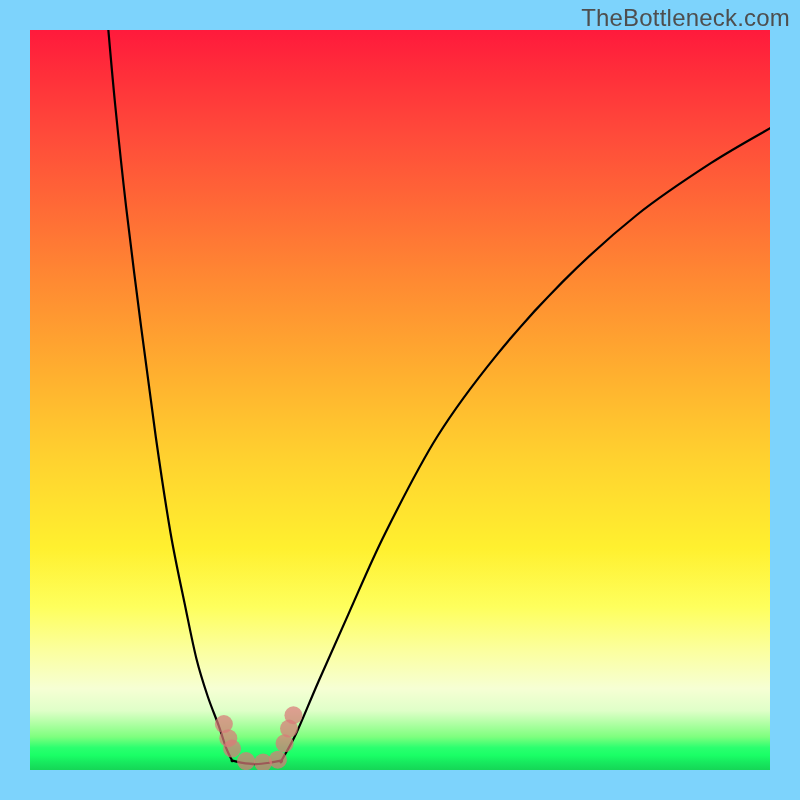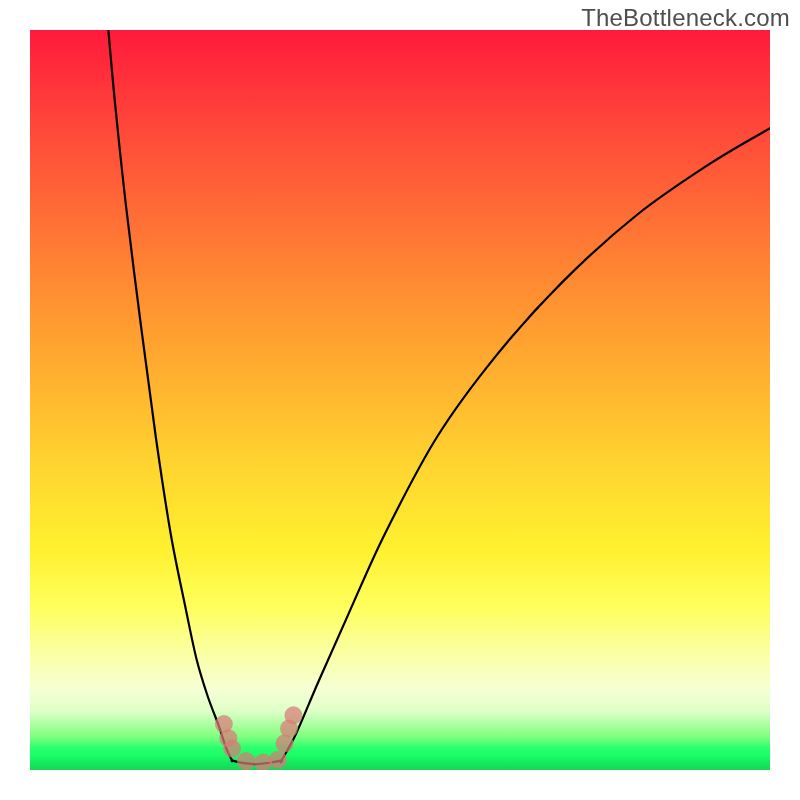--- a/index.html
+++ b/index.html
@@ -10,21 +10,21 @@
     background: #000;
     overflow: hidden;
     font-family: Arial, Helvetica, sans-serif;
   }
   .frame {
     position: absolute;
     left: 0;
     top: 0;
     width: 800px;
     height: 800px;
-    background: #ffffff;
+    background: #7dd3fc;
   }
   .plot {
     position: absolute;
     left: 30px;
     top: 30px;
     width: 740px;
     height: 740px;
     overflow: hidden;
     background: linear-gradient(
       to bottom,

